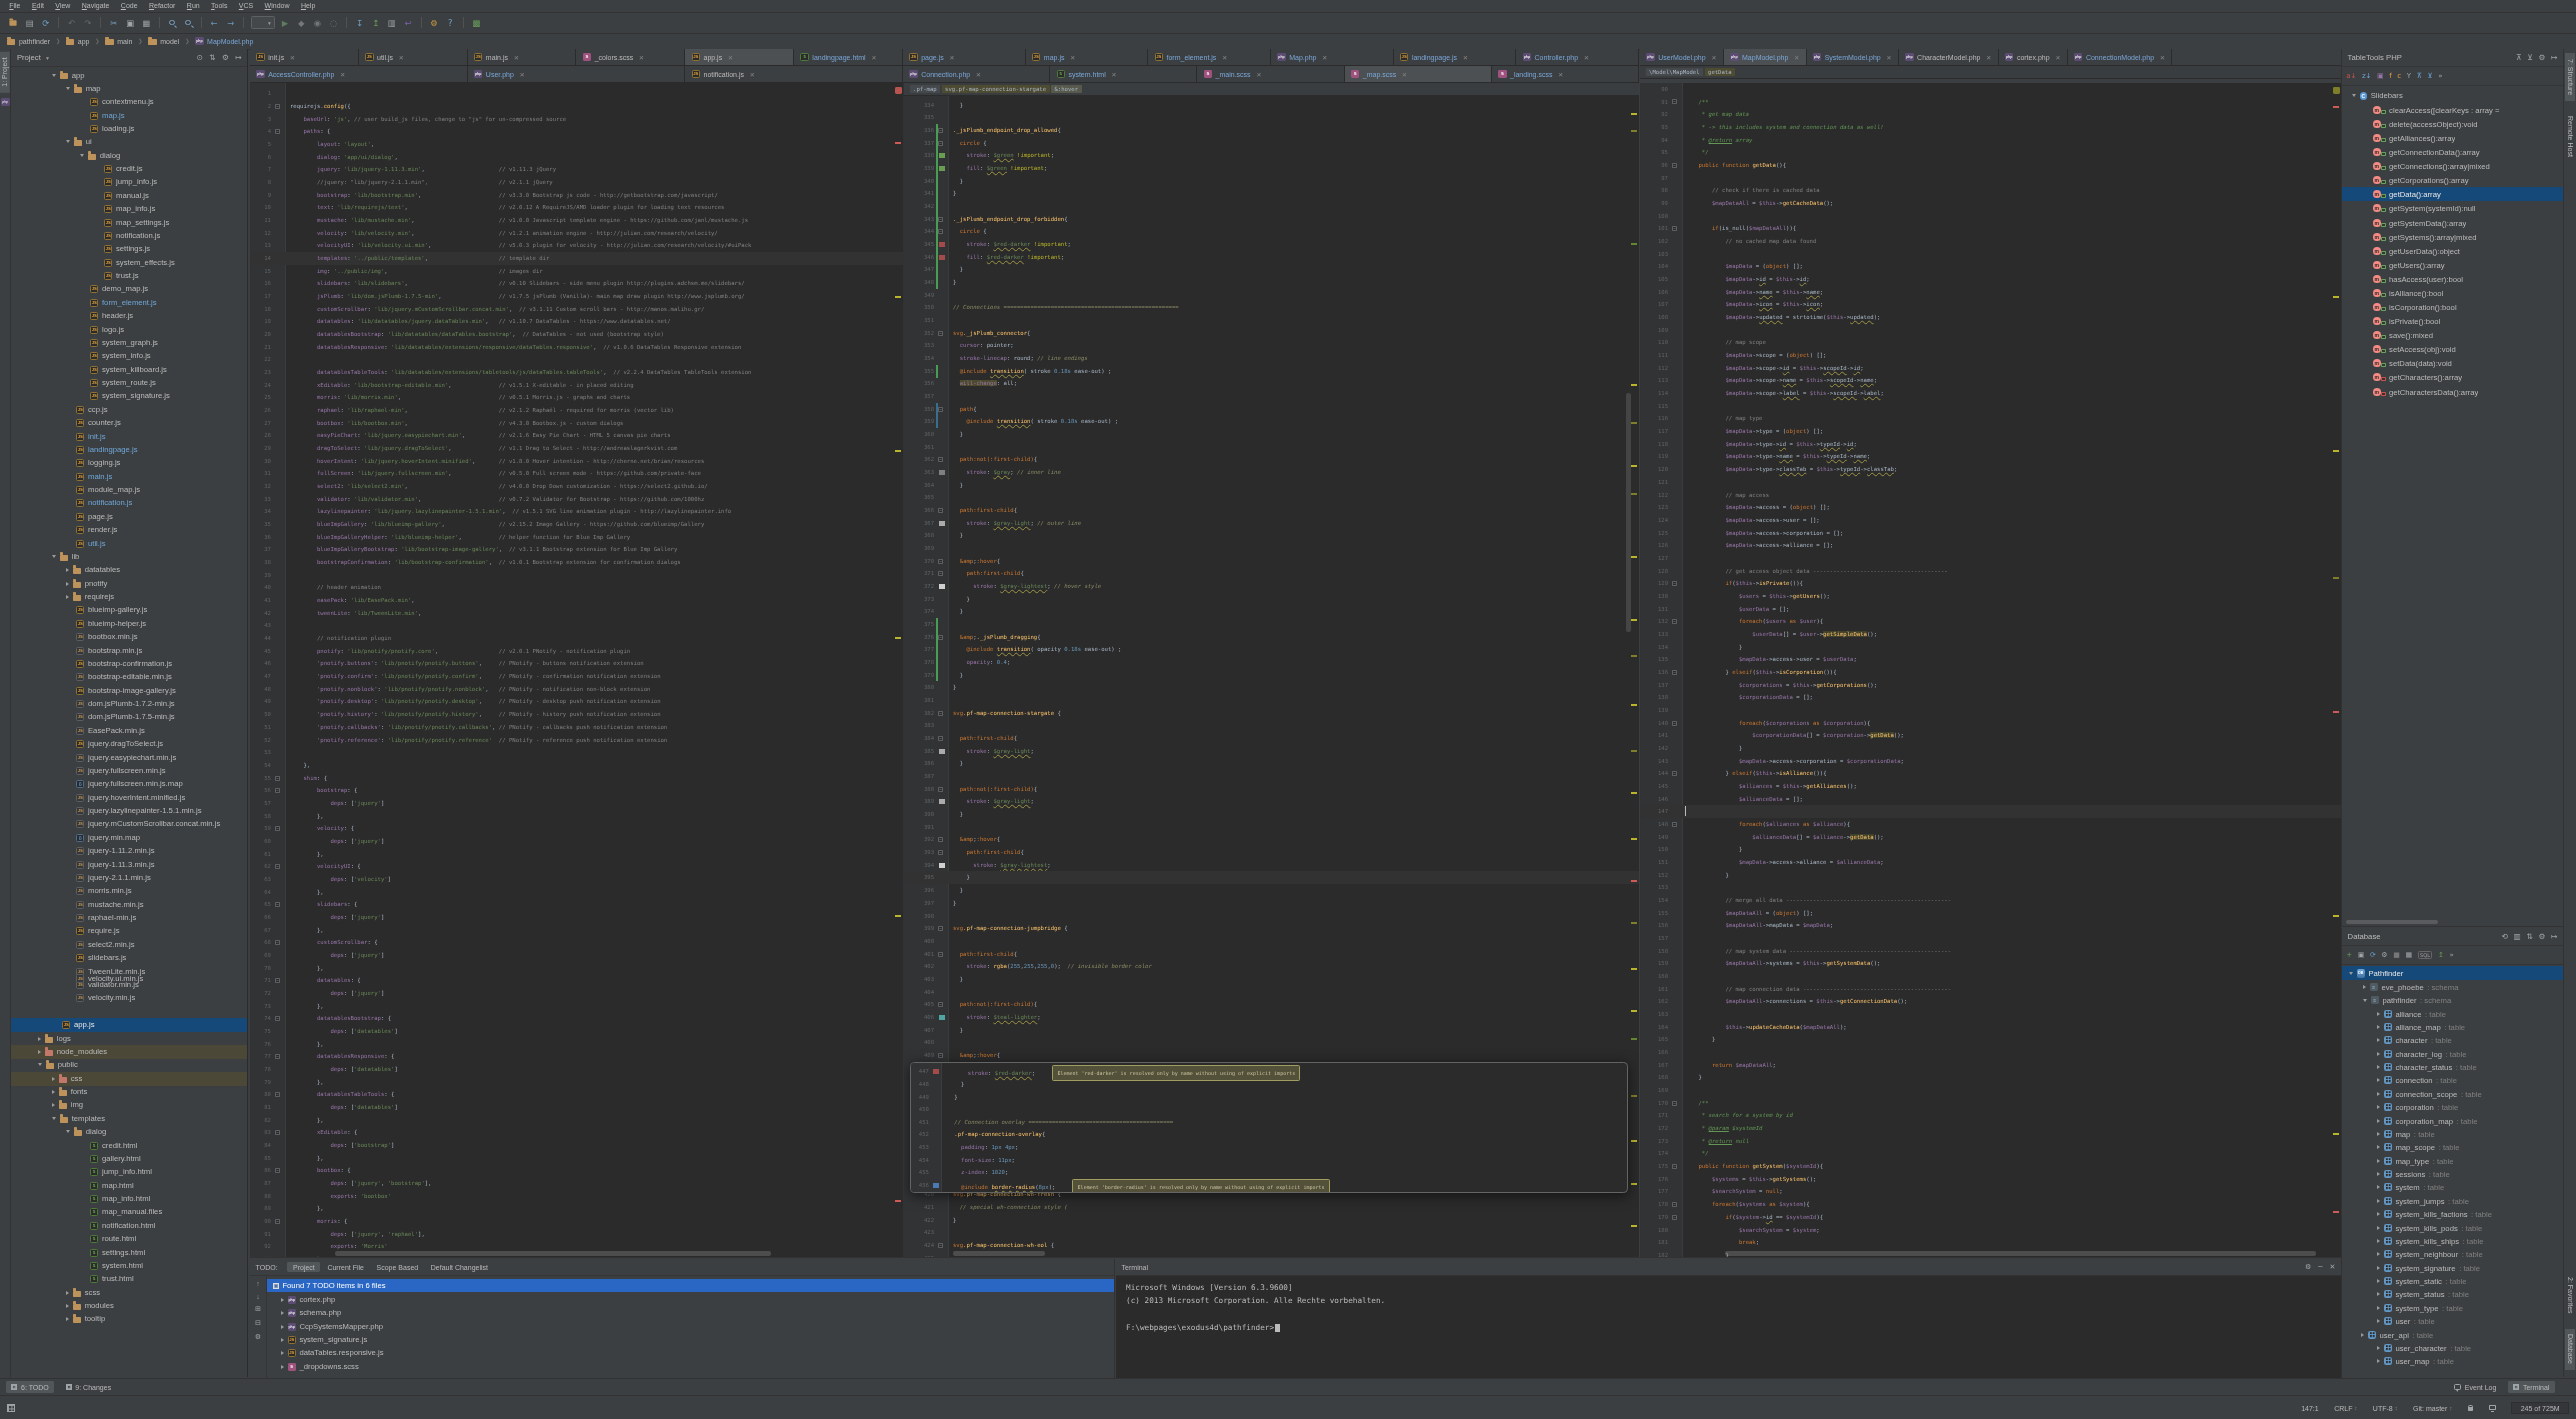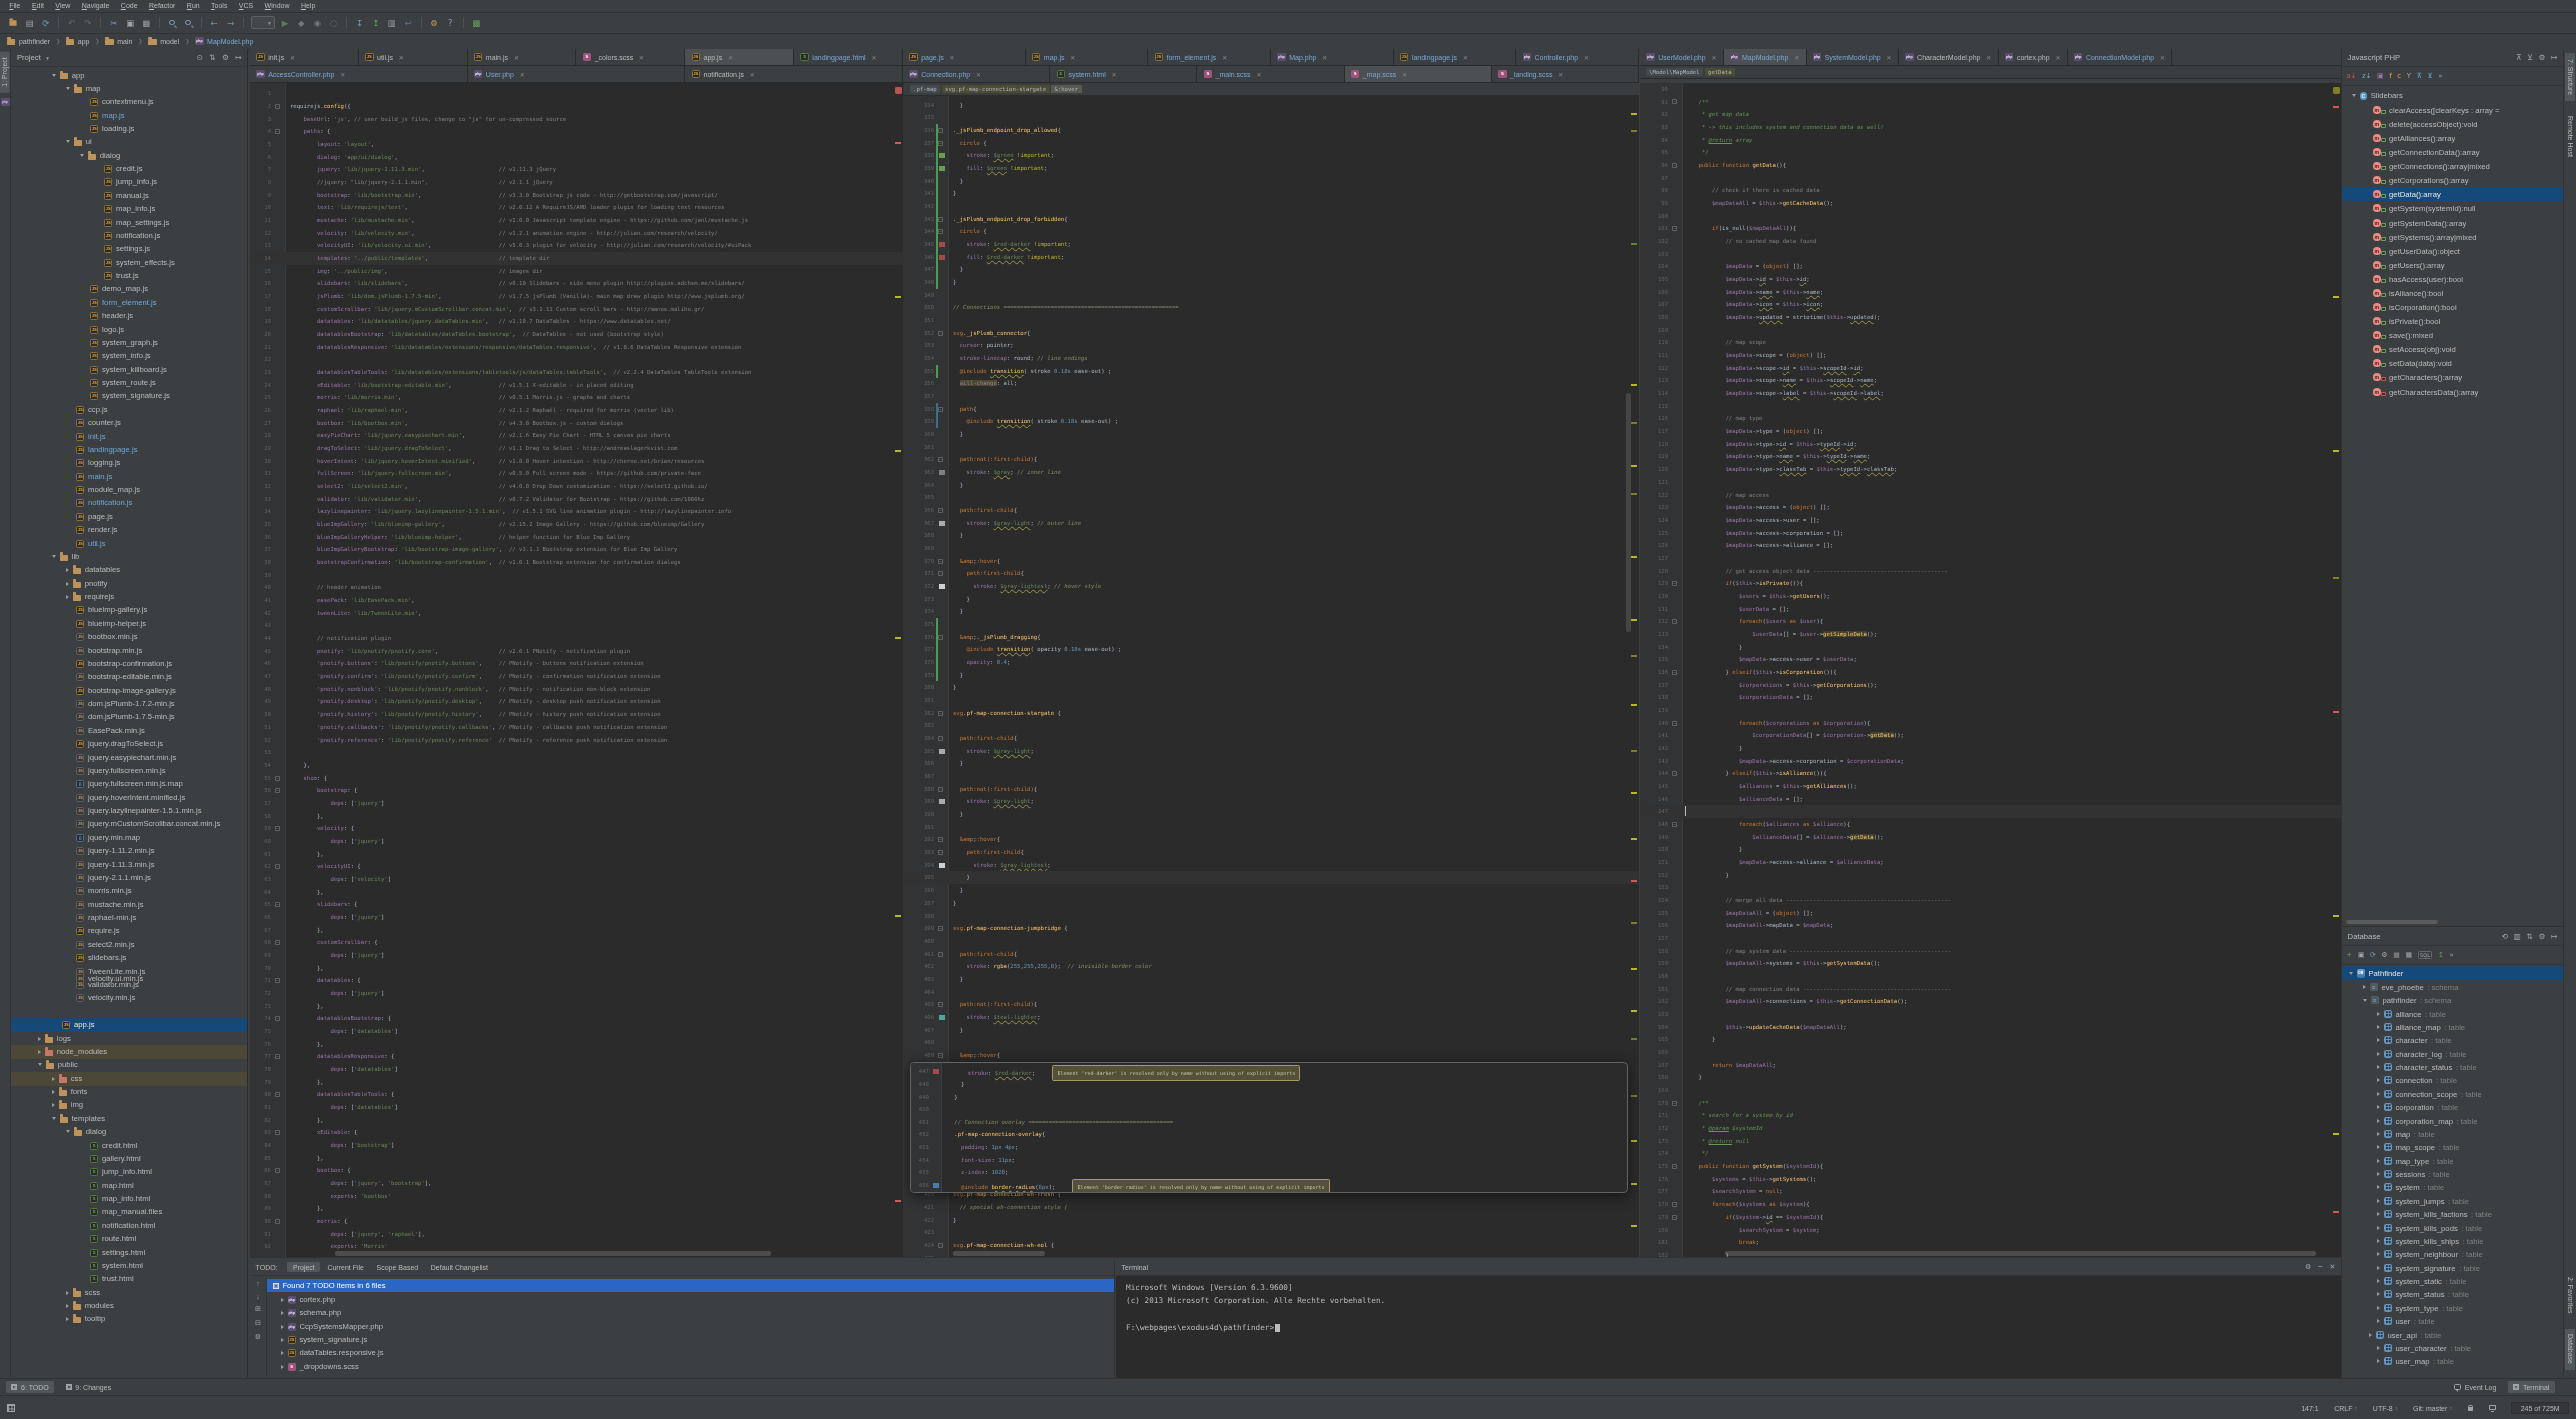--- a/index.html
+++ b/index.html
@@ -1248,21 +1248,21 @@
       <div class="stripe-mark" style="right: 2.1px; top: 1050px; background: rgb(187, 181, 41);"></div>
       <div class="stripe-mark" style="right: 2.1px; top: 1128px; background: rgb(207, 91, 86);"></div>
       <div class="indicator" style="right: 1.4px; top: 4.2px; background: rgb(127, 127, 41);"></div>
       <div class="hsb" style="left: 84px; bottom: 1.4px; width: 591px;"></div>
     </div>
 
   <div class="splitter-h" style="left:250px;top:1257px;width:2091px"></div>
 
   <div class="sidepanel" id="structure" style="left:2341px;top:49px;width:222px;height:877px">
     <div class="phdr">
-      <span>Javascript PHP</span>
+      <span>TableTools PHP</span>
       <span style="margin-left:auto;display:flex;gap:5.6px;color:#9FA4A8;font-family:'DejaVu Sans',sans-serif">
         <span>⊼</span>
         <span>⊻</span>
         <span>⚙</span>
         <span>↦</span>
       </span>
     </div>
     <div class="ptools" id="structtools">
         <div class="ticon" style="color: rgb(199, 84, 80);">a↓</div>
         <div class="ticon" style="color: rgb(111, 167, 216);">z↓</div>
@@ -1568,21 +1568,21 @@
           <span class="fi tbl"></span>
           <span>system_type</span>
           <span class="gray2">: table</span>
         </div>
         <div class="dbrow" style="top: 349px; padding-left: 35px;">
           <span class="arr c"></span>
           <span class="fi tbl"></span>
           <span>user</span>
           <span class="gray2">: table</span>
         </div>
-        <div class="dbrow" style="top: 363px; padding-left: 27px;">
+        <div class="dbrow" style="top: 363px; padding-left: 19px;">
           <span class="arr c"></span>
           <span class="fi tbl"></span>
           <span>user_api</span>
           <span class="gray2">: table</span>
         </div>
         <div class="dbrow" style="top: 376px; padding-left: 35px;">
           <span class="arr c"></span>
           <span class="fi tbl"></span>
           <span>user_character</span>
           <span class="gray2">: table</span>

